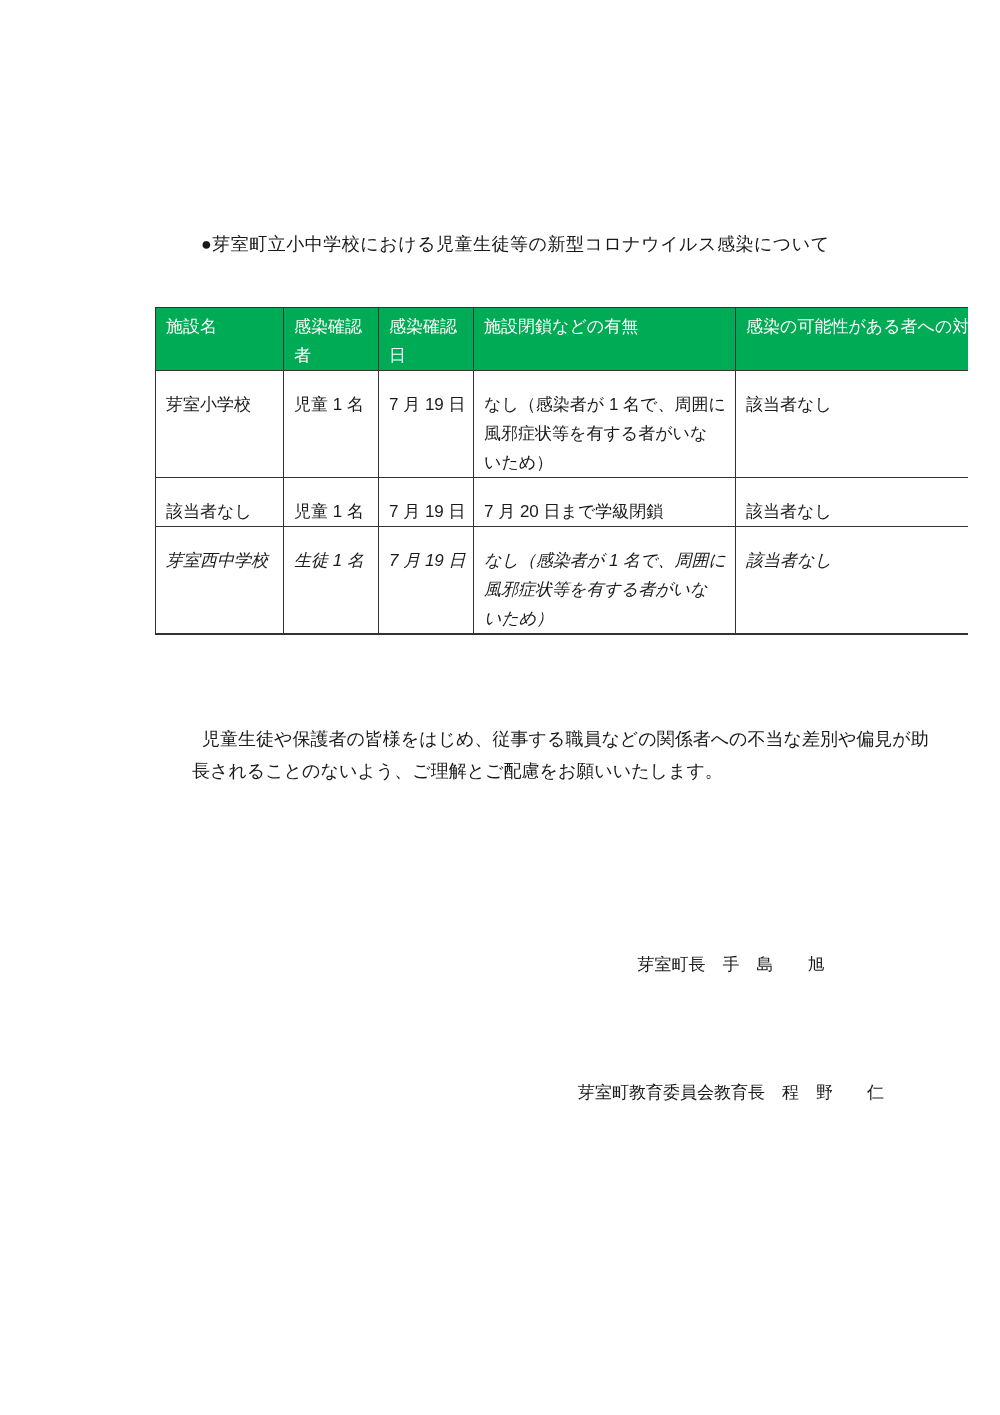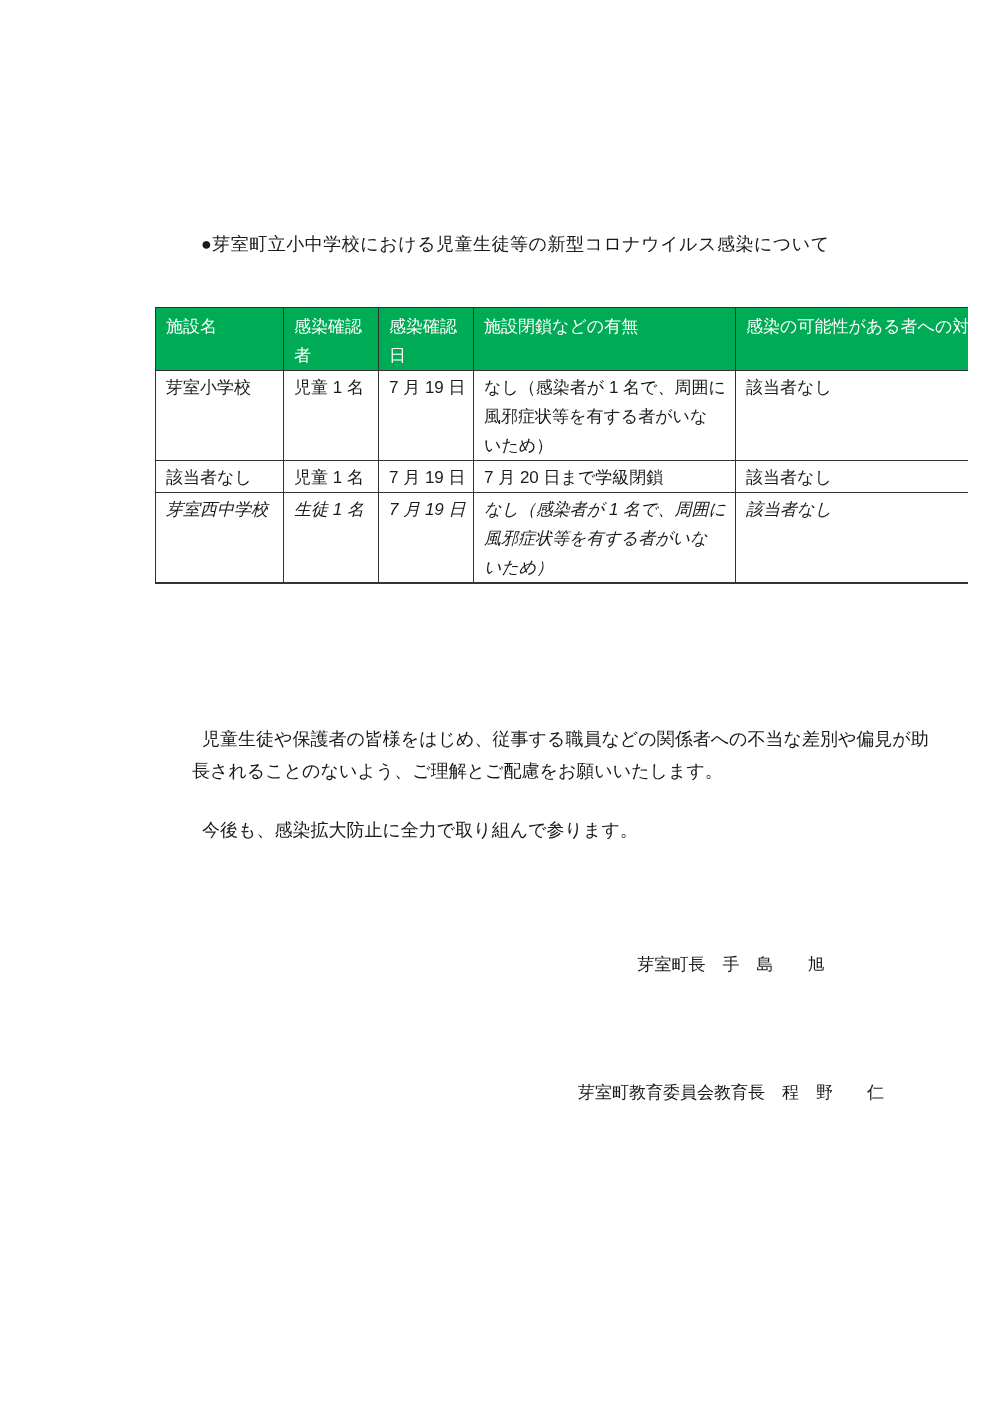--- a/index.html
+++ b/index.html
@@ -45,21 +45,21 @@
     font-size: 17px;
     line-height: 29px;
     padding: 4px 8px 0 10px;
     height: 62px;
     border: 1px solid var(--border, #333333);
   }
   .infection-table td {
     vertical-align: top;
     font-size: 17px;
     line-height: 29px;
-    padding: 2px 8px 0 10px;
+    padding: 19px 8px 0 10px;
     border: 1px solid var(--border, #333333);
     white-space: pre;
   }
   tr.row-1 { height: 90px; }
   tr.row-2 { height: 126px; }
   tr.row-3 { height: 31px; }
   tr.row-4 { height: 90px; font-style: italic; }
 
   .para {
     position: absolute;
@@ -135,20 +135,19 @@
 いため）</td>
           <td>該当者なし</td>
         </tr>
       </tbody>
     </table>
   </div>
 
   <p class="para para-discrimination">児童生徒や保護者の皆様をはじめ、従事する職員などの関係者への不当な差別や偏見が助
 長されることのないよう、ご理解とご配慮をお願いいたします。</p>
 
-  <p class="para para-commitment">今後も、感染拡大防止に全力で取り組んで参ります。</p>
 
   <div class="signature">
     <div>芽室町長　手　島　　旭</div>
     <div>芽室町教育委員会教育長　程　野　　仁</div>
   </div>
 
 </div>
 
 </body></html>

